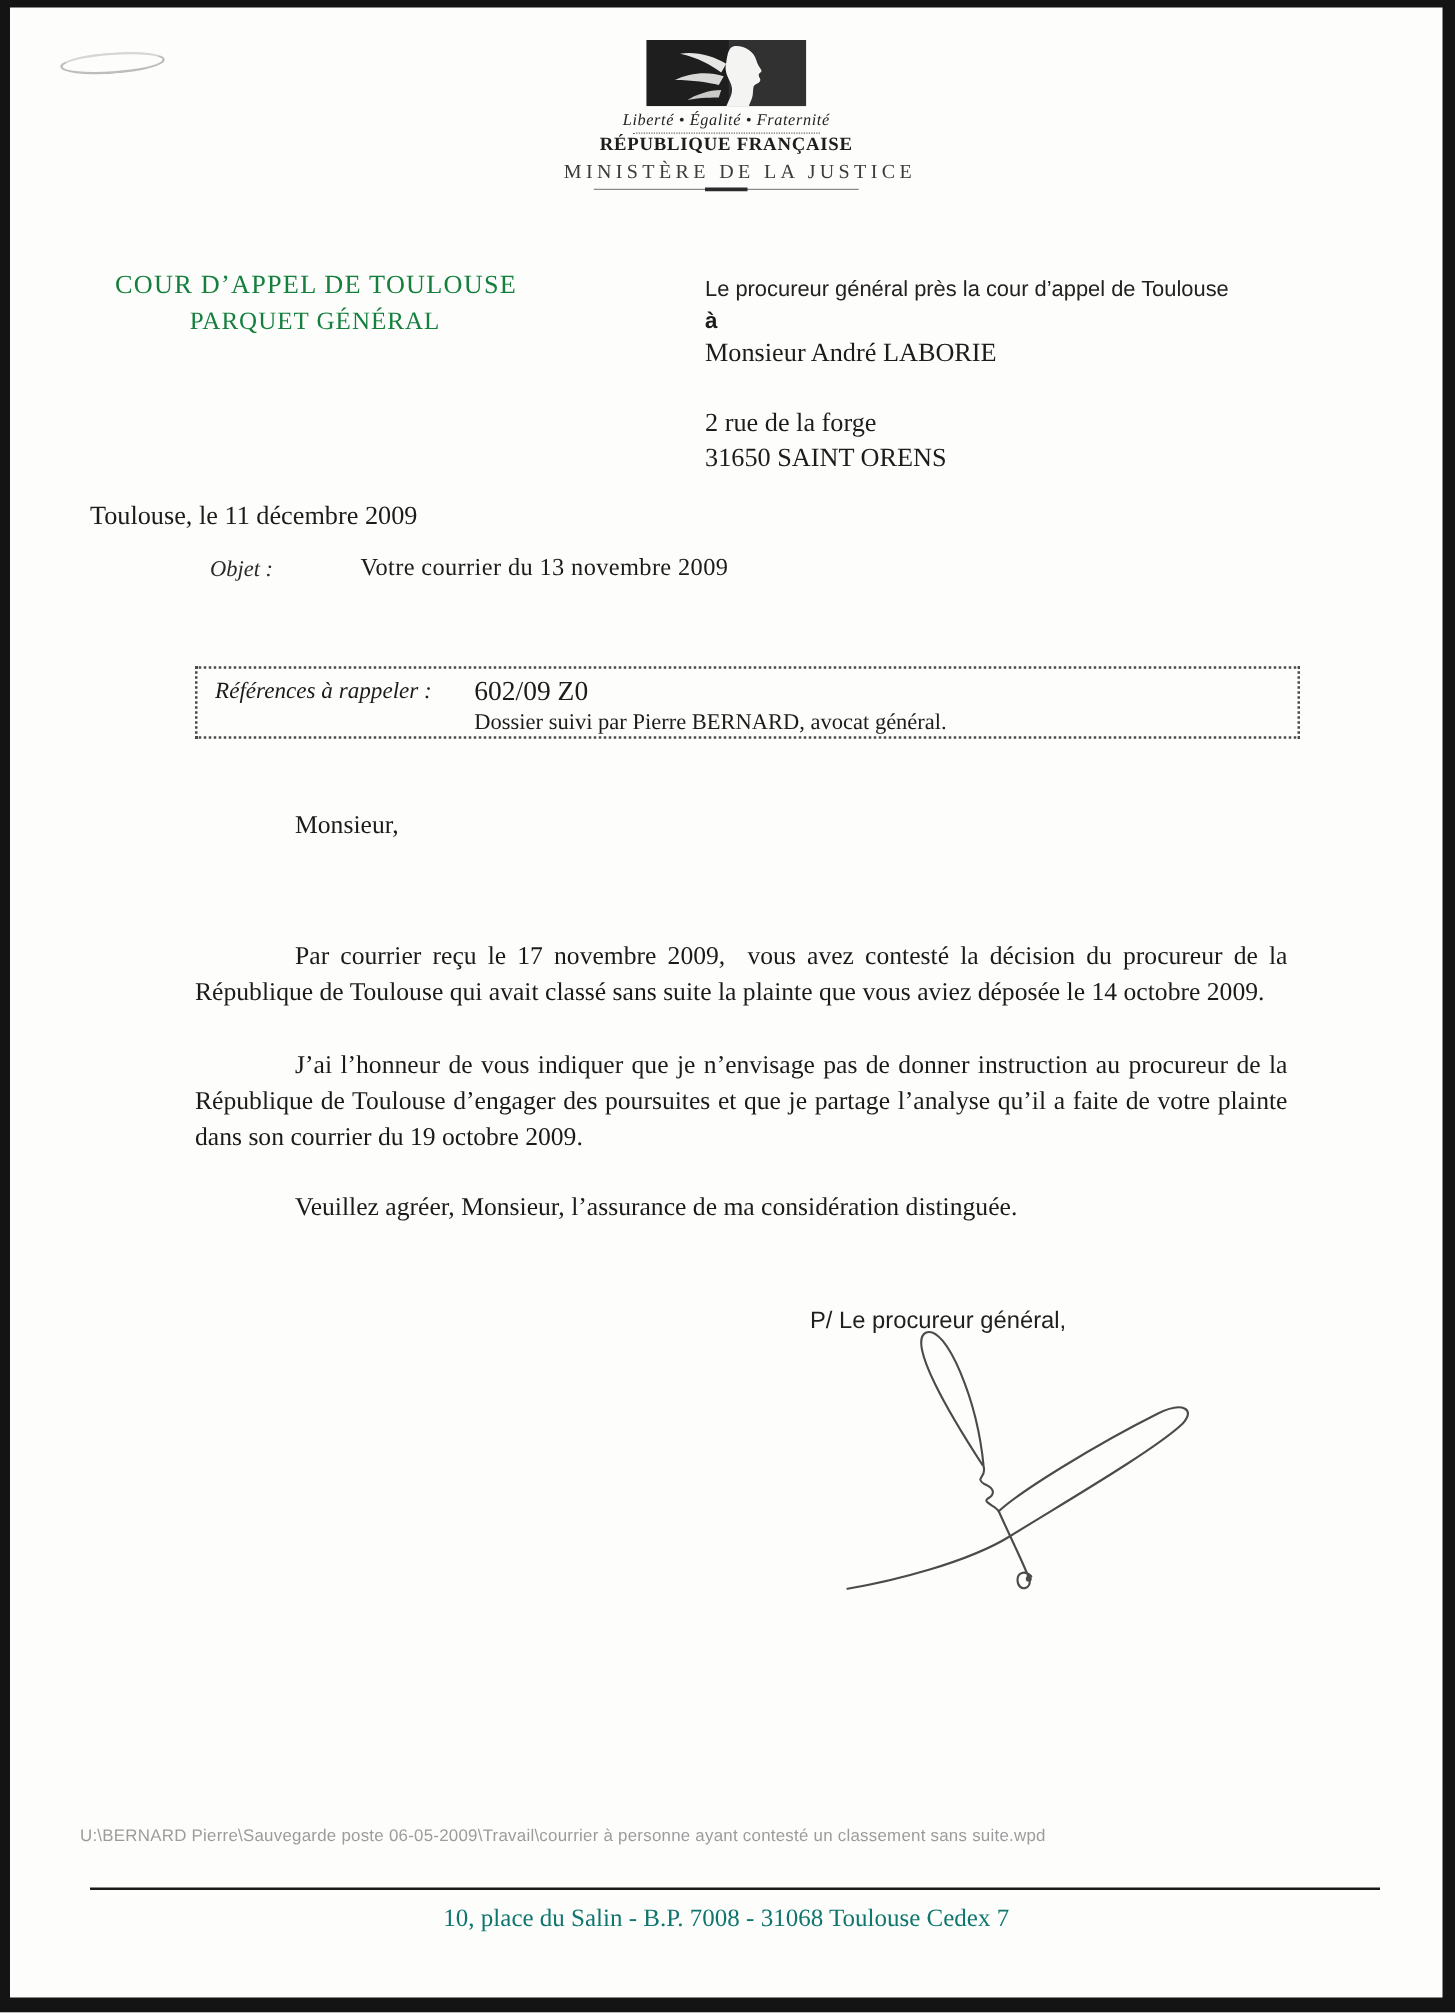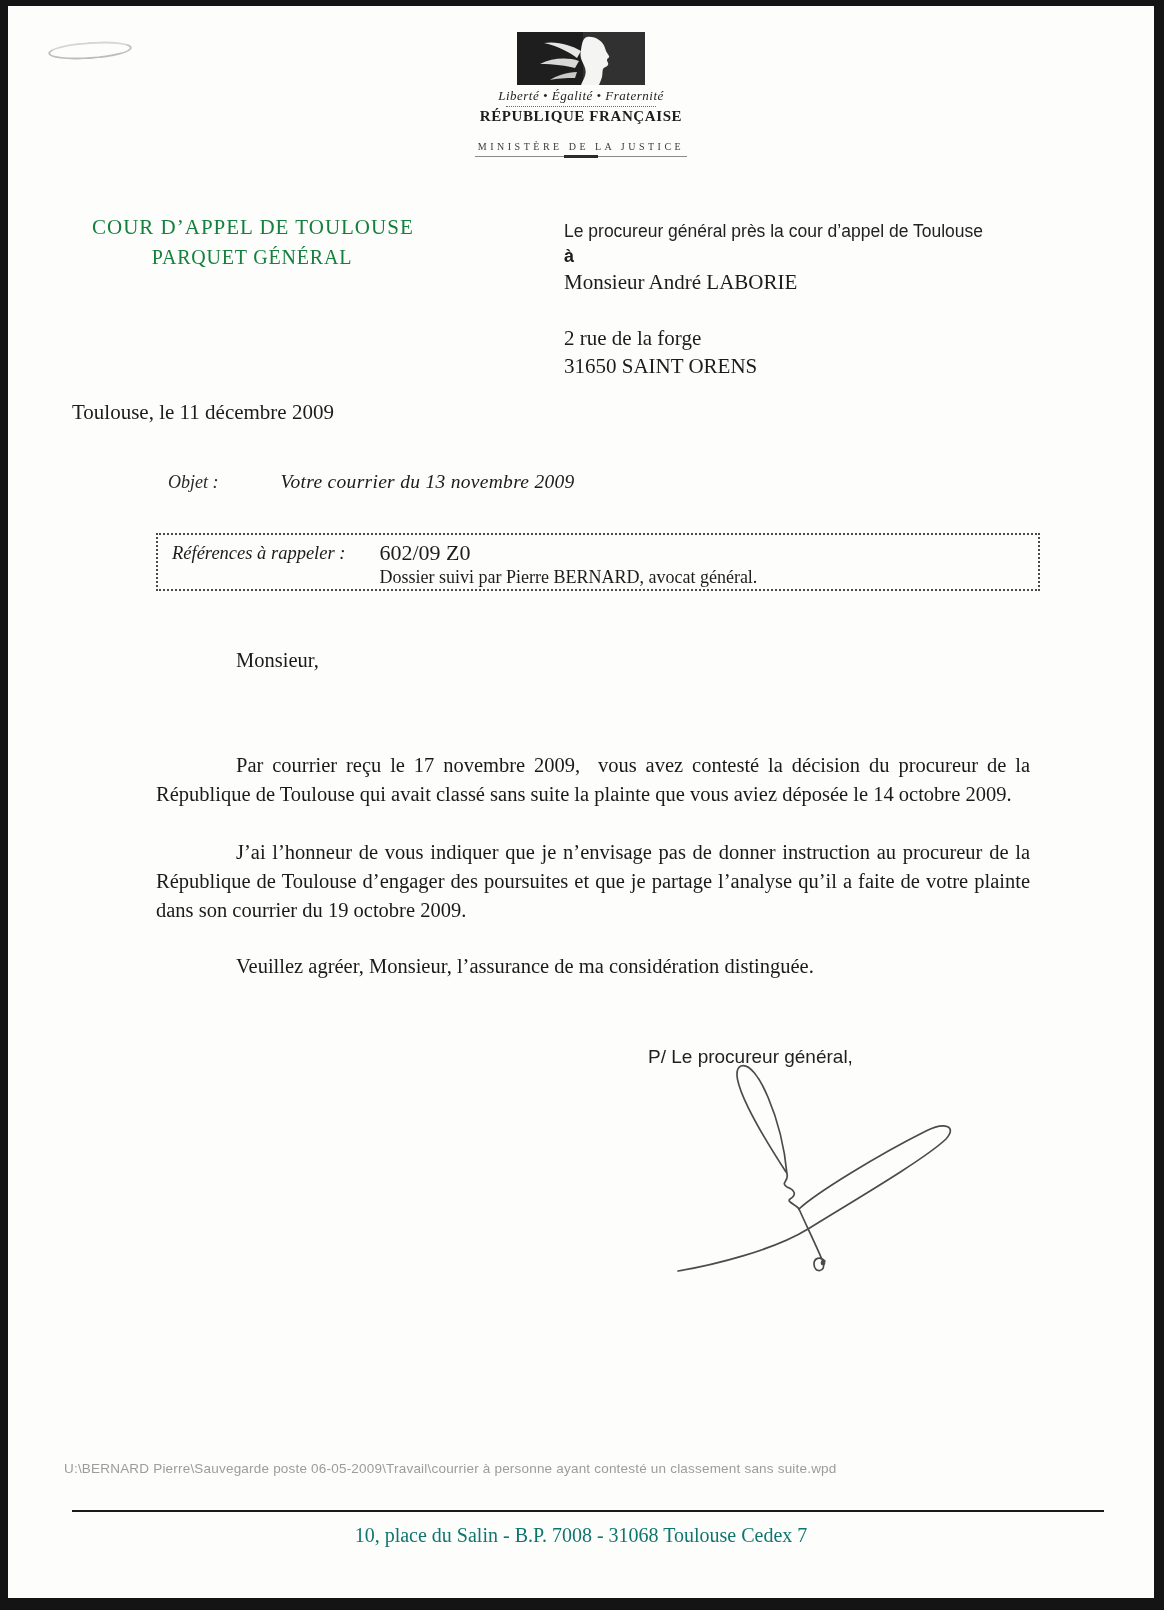--- a/index.html
+++ b/index.html
@@ -29,44 +29,44 @@
   .logo-box{width:128px;height:53px;margin:0 auto;display:block;}
   .motto{
     font-style:italic;font-size:13px;letter-spacing:.5px;
     margin-top:3px;color:#232323;white-space:nowrap;
   }
   .motto-rule{width:150px;margin:2px auto 1px;border-top:1px dotted #6a6a6a;height:0;}
   .republic{
     font-weight:bold;font-size:15px;letter-spacing:.6px;color:#1d1d1d;white-space:nowrap;
   }
   .ministry{
-    margin-top:16px;font-size:10px;letter-spacing:3.5px;color:#3c3c3c;white-space:nowrap;
+    margin-top:4px;font-size:16px;letter-spacing:3.5px;color:#3c3c3c;white-space:nowrap;
   }
   .ministry-rule{position:relative;width:212px;height:1px;background:#8a8a8a;margin:4px auto 0;}
   .ministry-rule .tick{position:absolute;left:50%;top:-1px;transform:translateX(-50%);width:34px;height:3px;background:#2b2b2b;}
   
   .sender{
     position:absolute;left:84px;top:206px;width:320px;
     font-size:21px;letter-spacing:1px;line-height:30px;color:#15803d;
     text-align:center;white-space:nowrap;
   }
   .sender .l2{font-size:20px;letter-spacing:.8px;}
   
   .recipient{position:absolute;left:556px;top:200px;width:480px;line-height:26px;}
   .recipient .from{font-family:"Liberation Sans","DejaVu Sans",sans-serif;font-size:17.5px;color:#222;margin-top:12px;}
   .recipient .to-word{font-family:"Liberation Sans","DejaVu Sans",sans-serif;font-weight:bold;font-size:18px;line-height:24px;}
   .recipient .name{font-size:21px;line-height:28px;}
   .recipient .addr{font-size:21px;line-height:28px;}
   .addr-gap{height:28px;}
   
   .dateline{position:absolute;left:64px;top:394px;font-size:21px;}
   
-  .subject{position:absolute;left:160px;top:465px;display:flex;gap:62px;align-items:center;}
+  .subject{position:absolute;left:160px;top:438px;display:flex;gap:46px;align-items:center;}
   .subject .lbl{font-style:italic;font-size:18px;color:#2a2a2a;}
-  .subject .val{font-style:italic;font-size:19.5px;letter-spacing:.3px;}
+  .subject .val{font-size:19.5px;letter-spacing:.3px;margin-left:24px;}
   
   .refbox{
     position:absolute;left:148px;top:527px;width:884px;height:58px;
     box-sizing:border-box;border:2px dotted #4a4a4a;
     padding:6px 10px 4px 14px;display:flex;gap:34px;
   }
   .refbox .lbl{font-style:italic;font-size:18.5px;white-space:nowrap;padding-top:2px;}
   .refbox .num{font-size:22px;line-height:24px;}
   .refbox .handler{font-size:18px;line-height:24px;}
   

